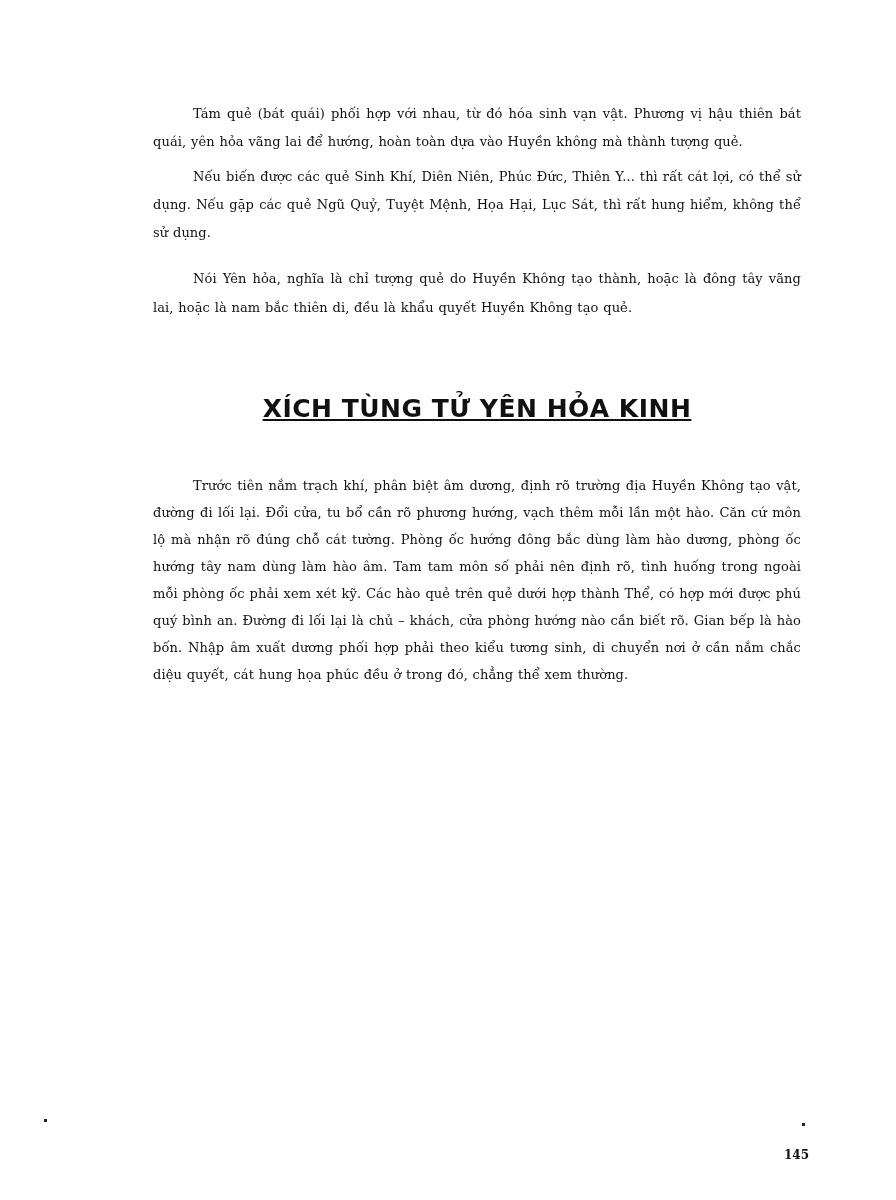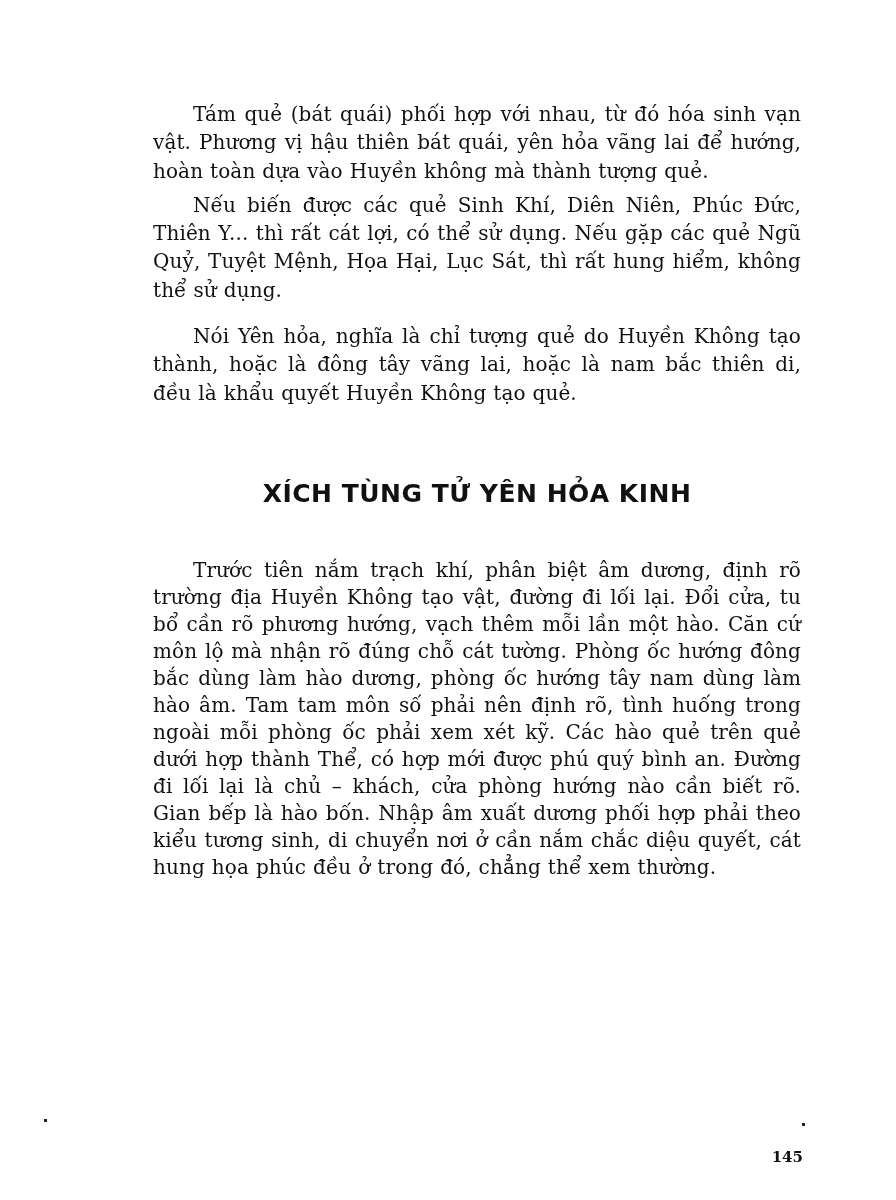--- a/index.html
+++ b/index.html
@@ -15,49 +15,50 @@
       color: #111111;
     }
     .page {
       position: absolute;
       left: 153px;
       top: 100px;
       width: 648px;
     }
     .para {
       font-family: "DejaVu Serif", serif;
-      font-size: 20px;
+      font-size: 13px;
       line-height: 28.3px;
       text-align: justify;
       text-indent: 40px;
       margin: 0;
       letter-spacing: 0.1px;
       word-spacing: 0.5px;
     }
     .para.p1 { margin-bottom: 6px; }
     .para.p2 { margin-bottom: 18px; }
     .para.sec2 { line-height: 27px; }
     .heading {
       font-family: "DejaVu Sans", sans-serif;
       font-weight: bold;
       font-size: 25px;
       text-align: center;
       margin: 0;
       letter-spacing: 0.5px;
       line-height: 50px;
+      text-decoration: underline;
     }
     .h1 { margin-top: 62px; margin-bottom: 38px; }
     .h2 { margin-top: 48px; margin-bottom: 40px; }
     .page-number {
       position: absolute;
-      right: 93px;
+      right: 87px;
       top: 1148px;
       font-family: "DejaVu Serif", serif;
       font-weight: bold;
-      font-size: 15px;
+      font-size: 12px;
     }
     .speck {
       position: absolute;
       width: 3px;
       height: 3px;
       background: #222;
     }
   </style>
 </head>
 <body>

